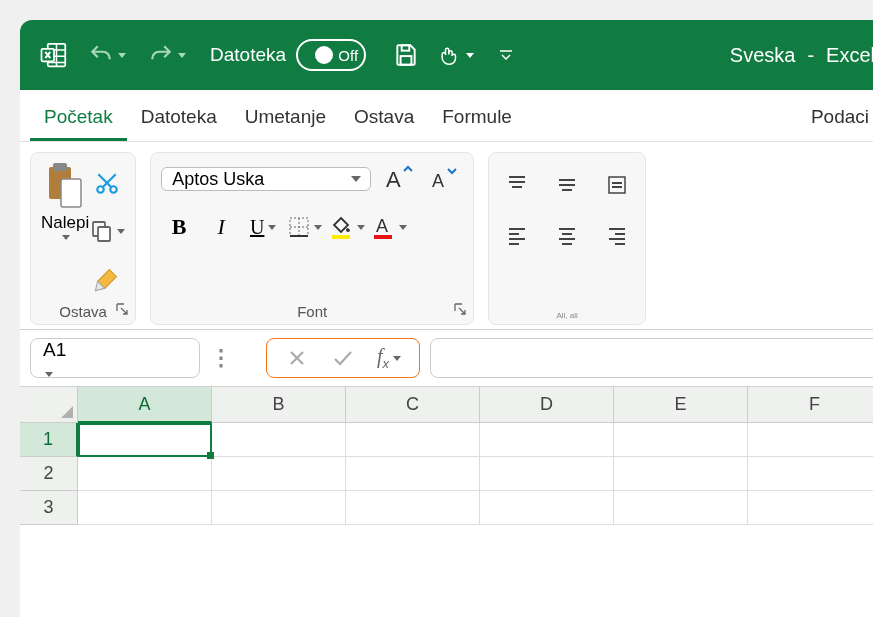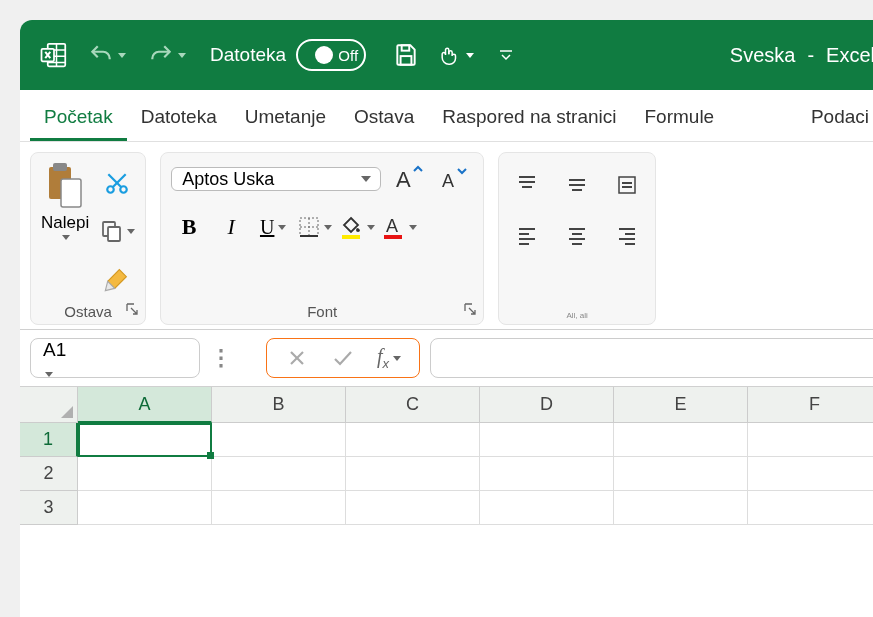--- a/index.html
+++ b/index.html
@@ -14,21 +14,21 @@
 .toggle { width: 70px; height: 32px; border: 2px solid #fff; border-radius: 16px; display: flex; align-items: center; justify-content: flex-end; padding: 0 6px 0 4px; gap: 5px; cursor: pointer; }
 .toggle-knob { width: 18px; height: 18px; background: #fff; border-radius: 50%; }
 .toggle-text { font-size: 15px; color: #fff; }
 .title-icons { display: flex; align-items: center; gap: 14px; margin-left: 8px; }
 .doc-title { margin-left: auto; font-size: 20px; color: #fff; display:flex; gap:12px; align-items:center; }
 .tabs { display: flex; align-items: flex-end; height: 52px; padding: 0 10px; gap: 0; border-bottom: 1px solid #e0e0e0; }
 .tab { padding: 12px 14px 10px; font-size: 19px; color: #333; cursor: pointer; border-bottom: 3px solid transparent; }
 .tab.active { border-bottom: 3px solid #107c41; color: #107c41; font-weight: 400; }
 .ribbon { background: #fff; padding: 10px 10px 4px; display: flex; gap: 14px; border-bottom: 1px solid #d0d0d0; }
 .group { background: #f7f7f7; border: 1px solid #e5e5e5; border-radius: 8px; padding: 8px 10px 2px; display: flex; flex-direction: column; position: relative; }
-.group-body { display: flex; align-items: flex-start; gap: 10px; flex: 1; }
+.group-body { display: flex; align-items: flex-start; gap: 0; flex: 1; }
 .group-label { text-align: center; font-size: 15px; color: #555; padding: 6px 0 2px; position: relative; }
 .dlg-launcher { position: absolute; right: 6px; bottom: 4px; cursor: pointer; }
 .paste-col { display: flex; flex-direction: column; align-items: center; gap: 2px; cursor: pointer; }
 .paste-label { font-size: 17px; }
 .mini-col { display: flex; flex-direction: column; gap: 12px; align-items: center; padding-top: 4px; }
 .font-group .group-body { flex-direction: column; gap: 12px; }
 .font-row { display: flex; align-items: center; gap: 10px; }
 .font-select { height: 24px; border: 1px solid #bbb; border-radius: 6px; padding: 0 28px 0 10px; font-size: 18px; background: #fff; appearance: none; position: relative; }
 .select-wrap { position: relative; }
 .select-wrap::after { content: ""; position: absolute; right: 10px; top: 50%; width: 0; height: 0; border-left: 5px solid transparent; border-right: 5px solid transparent; border-top: 6px solid #666; transform: translateY(-50%); pointer-events:none; }
@@ -125,21 +125,20 @@
       <span>-</span>
       <span>Excel</span>
     </div>
   </div>
 
   <div class="tabs">
     <div class="tab active">Početak</div>
     <div class="tab">Datoteka</div>
     <div class="tab">Umetanje</div>
     <div class="tab">Ostava</div>
-    <div class="tab">Raspored na stranici</div>
     <div class="tab">Formule</div>
     <div class="tab" style="margin-left:auto">Podaci</div>
   </div>
 
   <div class="ribbon">
 
     <div class="group">
       <div class="group-body">
         <div class="paste-col">
           <svg width="44" height="50" viewBox="0 0 44 50">

